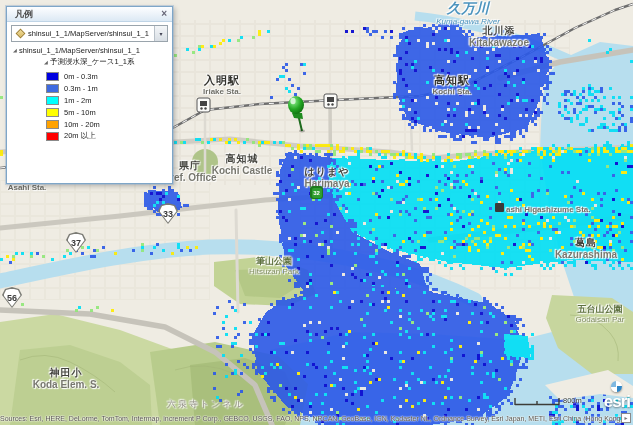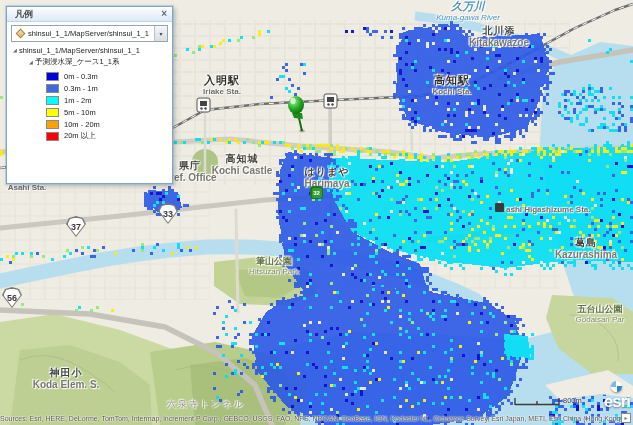--- a/index.html
+++ b/index.html
@@ -10,21 +10,21 @@
   
   #labels{position:absolute;left:0;top:0;width:633px;height:425px;pointer-events:none;}
   .mlabel{position:absolute;text-align:center;transform:translateX(-50%);white-space:nowrap;line-height:1.2;
           text-shadow:0 0 2px #fff,0 0 2px #fff,1px 1px 1px #fff,-1px -1px 1px #fff;}
   .mlabel.anchor-left{transform:none;text-align:left;}
   .station .jp{font-size:11px;font-weight:bold;color:#33332e;letter-spacing:1px;}
   .station .en{font-size:8px;font-weight:bold;color:#6e6e66;}
   .place .jp{font-size:10px;font-weight:bold;color:#45453f;letter-spacing:1px;}
   .place .en{font-size:10px;font-weight:bold;color:#77776e;}
   .water{font-style:italic;}
-  .water .jp{font-size:11px;font-weight:bold;color:#4D94BE;}
+  .water .jp{font-size:14px;font-weight:bold;color:#4D94BE;}
   .water .en{font-size:8px;color:#4D94BE;}
   .park .jp{font-size:9px;font-weight:bold;color:#5F7240;}
   .park .en{font-size:8px;color:#7C8A5A;}
   .tunnel .jp{font-size:9px;color:#8E8B80;letter-spacing:2px;}
   .enonly .en{font-size:8px;font-weight:bold;color:#6e6e66;}
   
   .shield{position:absolute;width:20px;height:21px;background:#7a7a74;
           clip-path:polygon(50% 0,85% 9%,100% 38%,50% 100%,0 38%,15% 9%);}
   .sh-in{position:absolute;inset:1.5px;background:#fff;clip-path:inherit;
          display:flex;align-items:center;justify-content:center;font-size:9px;font-weight:bold;color:#3a3a3a;}
@@ -40,21 +40,21 @@
   #layer-combo{margin:3px 4px 2px 4px;height:17px;border:1px solid #9AA4AC;background:#fff;
      display:flex;align-items:center;overflow:hidden;}
   .diamond-wrap{width:16px;display:flex;align-items:center;justify-content:center;flex:0 0 16px;}
   .diamond{width:7px;height:7px;background:linear-gradient(135deg,#F2DE9A,#D9B963);border:1px solid #A08030;transform:rotate(45deg);}
   #combo-text{flex:1;font-size:7.5px;color:#222;white-space:nowrap;overflow:hidden;}
   #combo-arrow{flex:0 0 13px;height:100%;border-left:1px solid #B8C0C8;background:linear-gradient(#F4F6F8,#D8DEE4);
      display:flex;align-items:center;justify-content:center;font-size:6px;color:#445;}
   .tree-row{display:flex;align-items:center;font-size:7.5px;color:#222;height:12px;}
   .tree-row .tw{width:8px;text-align:center;font-size:5px;color:#666;flex:0 0 8px;}
   #tree-root{padding-left:4px;}
-  #tree-sub{padding-left:20px;}
+  #tree-sub{padding-left:35px;}
   #legend-items{padding-left:39px;padding-top:2px;}
   .leg-row{display:flex;align-items:center;height:12px;}
   .swatch{width:13px;height:9px;border:1px solid #8a8a8a;margin-right:5px;flex:0 0 13px;}
   .leg-label{font-size:7.5px;color:#1a1a1a;}
   
   #scalebar{position:absolute;left:514px;top:396px;display:flex;align-items:flex-end;z-index:12;
      text-shadow:0 0 2px #fff,0 0 2px #fff;}
   #scalebar svg{display:block;}
   #scale-label{font-size:7.5px;color:#3d3d38;margin-left:3px;margin-bottom:1px;}
   #esri-logo{position:absolute;right:3px;bottom:13px;display:flex;align-items:center;z-index:12;flex-direction:column;}
@@ -3098,21 +3098,21 @@
       <div class="mlabel place" style="left: 66px; top: 367px;">
         <div class="jp">神田小</div>
         <div class="en">Koda Elem. S.</div>
       </div>
       <div class="mlabel tunnel" style="left: 206px; top: 399px;">
         <div class="jp">六泉寺トンネル</div>
       </div>
       <div class="shield" style="left: 158px; top: 203px;">
         <div class="sh-in">33</div>
       </div>
-      <div class="shield" style="left: 66px; top: 216px;">
+      <div class="shield" style="left: 66px; top: 232px;">
         <div class="sh-in">37</div>
       </div>
       <div class="shield" style="left: 2px; top: 287px;">
         <div class="sh-in">56</div>
       </div>
       <div class="shield green" style="left: 310px; top: 186px;">
         <div class="sh-in">32</div>
       </div>
     </div>
 

